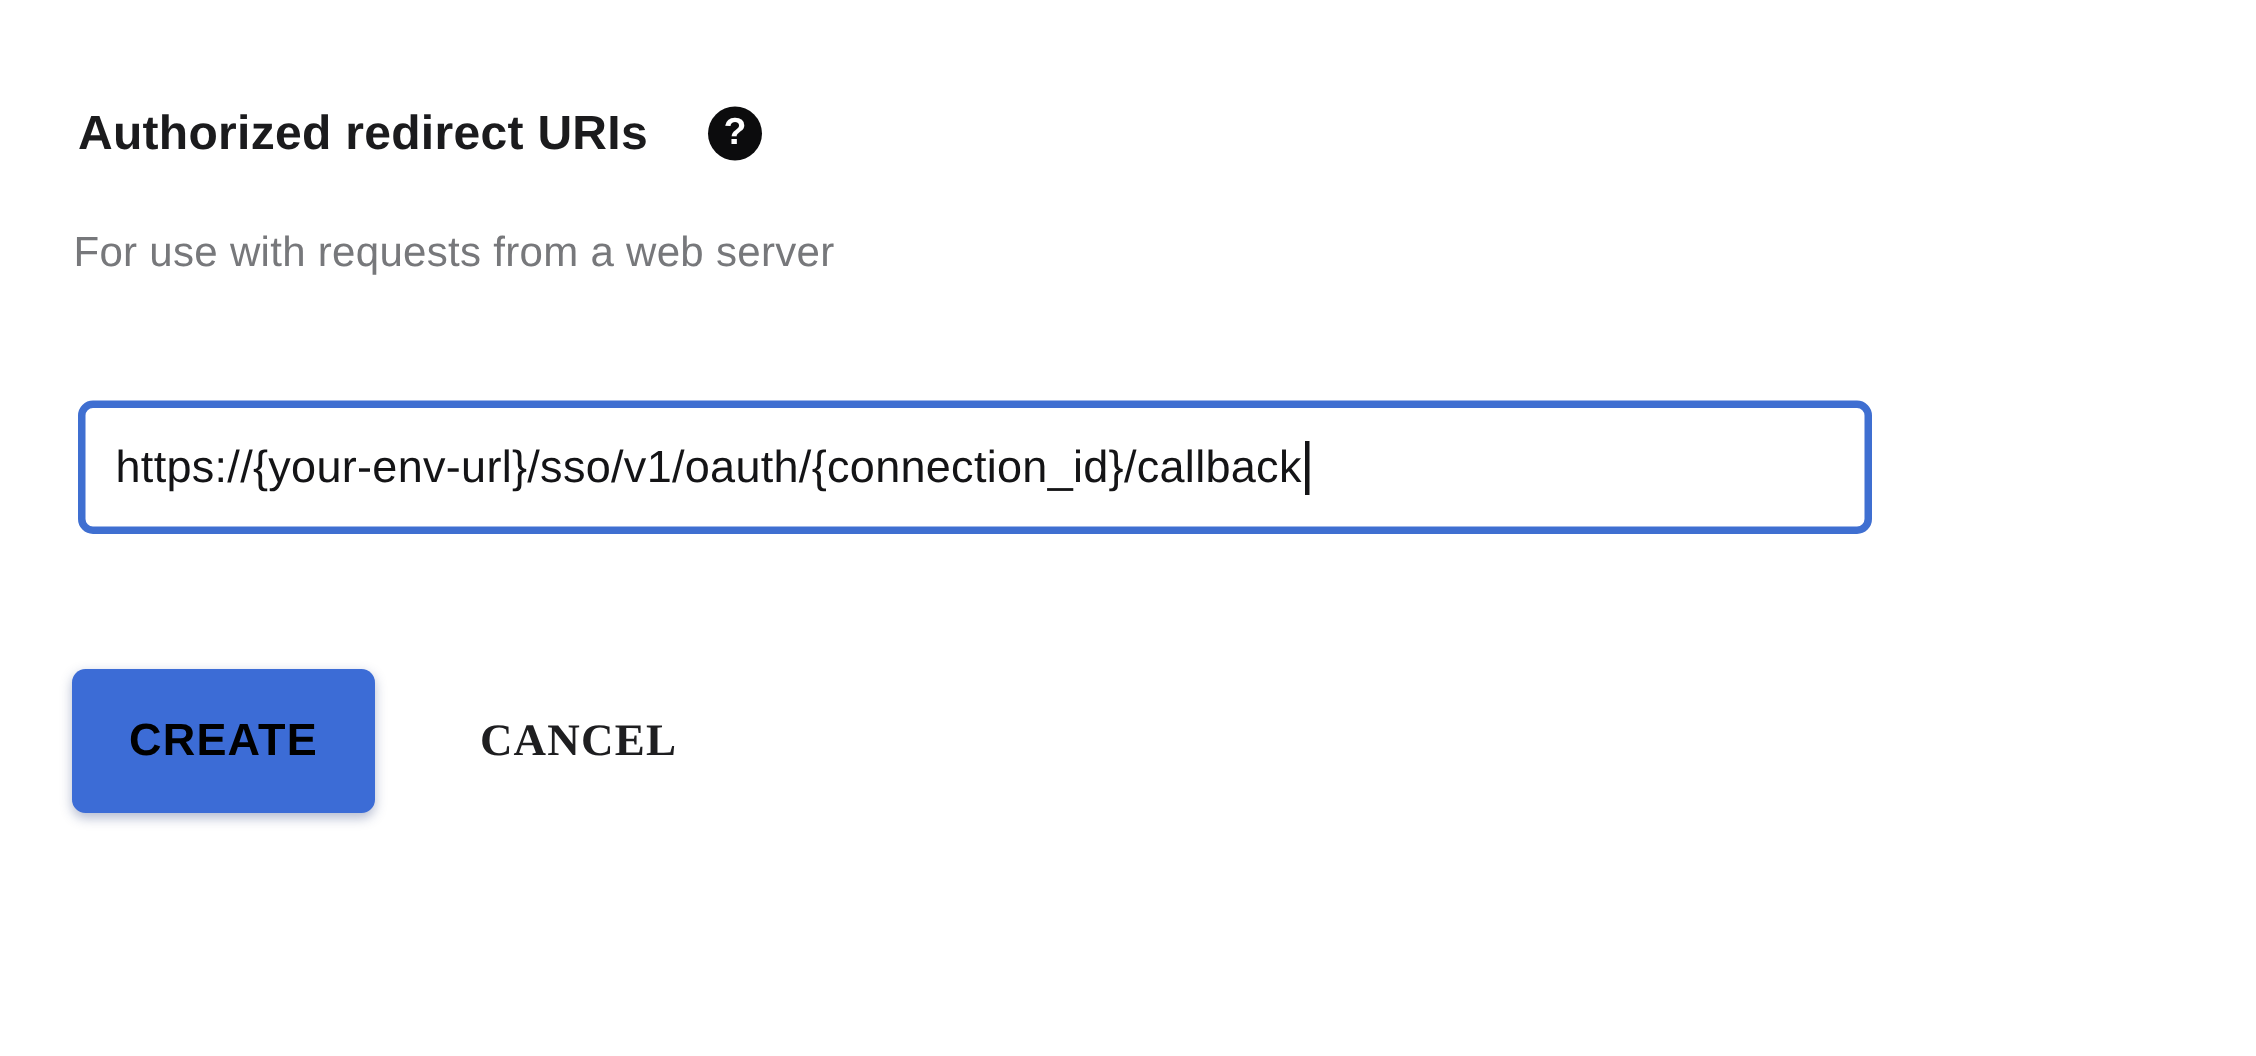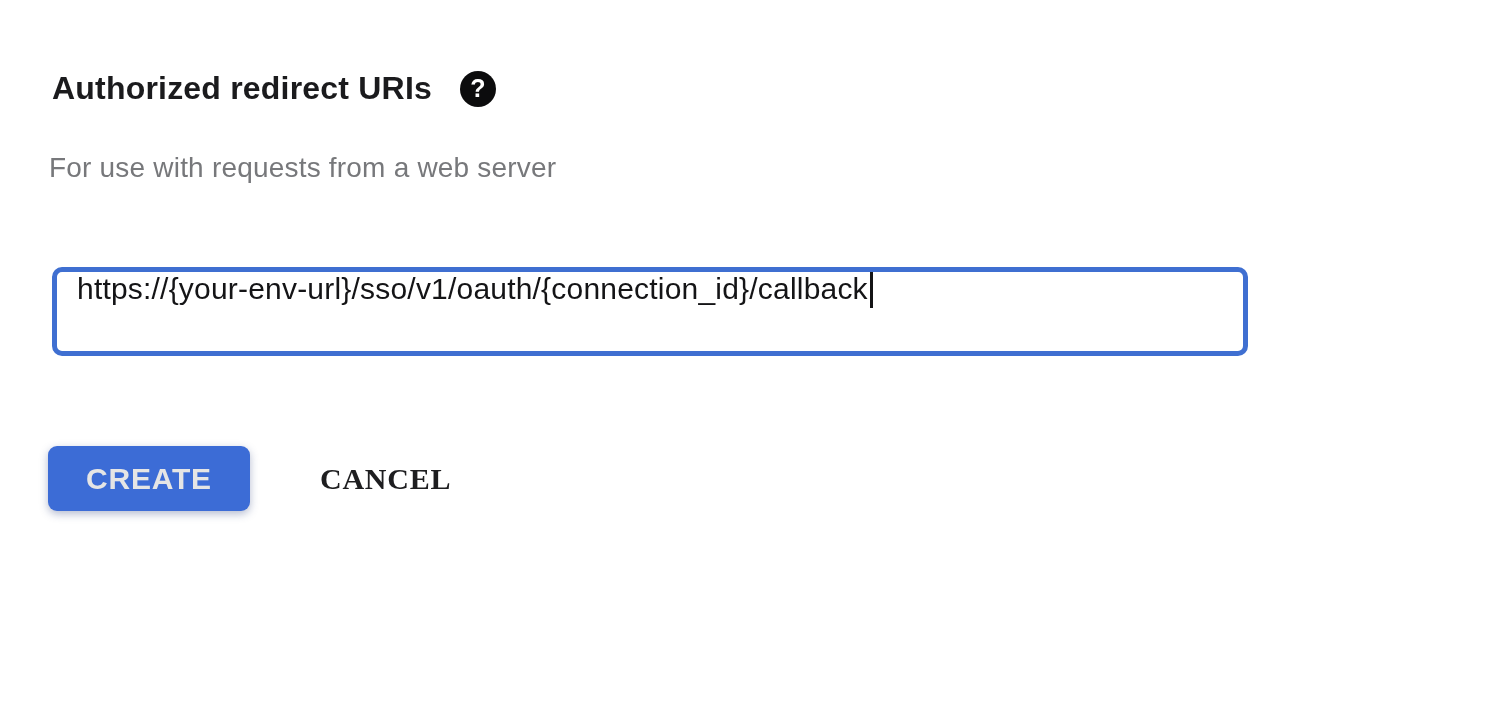--- a/index.html
+++ b/index.html
@@ -17,21 +17,21 @@
     background: #ffffff;
   }
   .form-section {
     position: absolute;
     left: 52px;
     top: 70px;
   }
   .heading-row {
     display: flex;
     align-items: center;
-    gap: 28px;
+    gap: 40px;
   }
   .heading {
     font-size: 32px;
     font-weight: 700;
     color: #1b1b1d;
     letter-spacing: 0.2px;
   }
   .help-icon {
     width: 36px;
     height: 36px;
@@ -57,20 +57,21 @@
   .uri-input {
     position: absolute;
     left: 52px;
     top: 267px;
     width: 1196px;
     height: 89px;
     border: 5px solid #3f6fd1;
     border-radius: 10px;
     background: #ffffff;
     display: flex;
+    align-items: center;
     padding: 0 20px;
     cursor: text;
   }
   .uri-text {
     font-size: 30px;
     color: #141416;
     letter-spacing: 0.2px;
     white-space: nowrap;
   }
   .caret {
@@ -82,24 +83,24 @@
   }
   .button-row {
     position: absolute;
     left: 48px;
     top: 446px;
     display: flex;
     align-items: center;
   }
   .create-btn {
     min-width: 196px;
-    height: 65px;
+    height: 96px;
     padding: 0 38px;
     background: #3c6cd6;
-    color: #e5e5e5;
+    color: #000000;
     border: none;
     border-radius: 9px;
     font-family: "Liberation Sans", sans-serif;
     font-size: 30px;
     font-weight: 700;
     letter-spacing: 0.8px;
     box-shadow: 0 3px 8px rgba(40, 60, 120, 0.35);
     cursor: pointer;
   }
   .cancel-btn {

